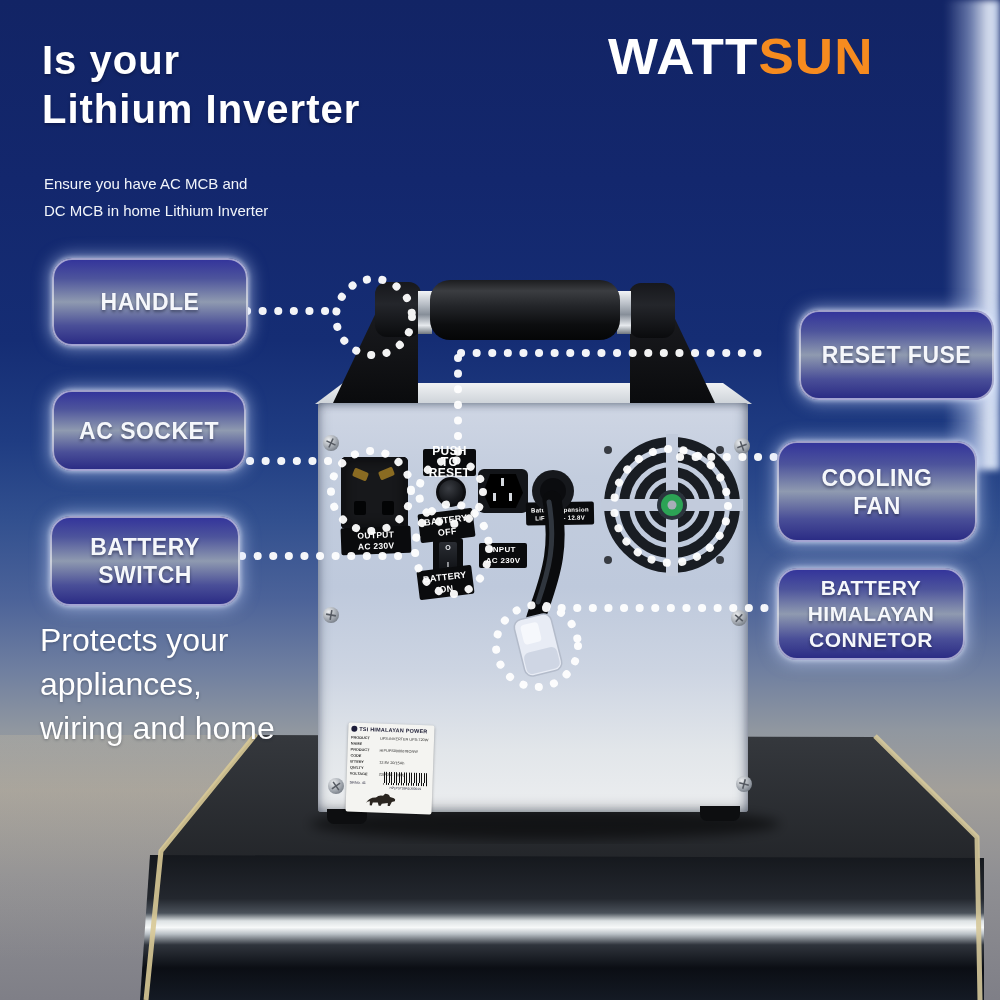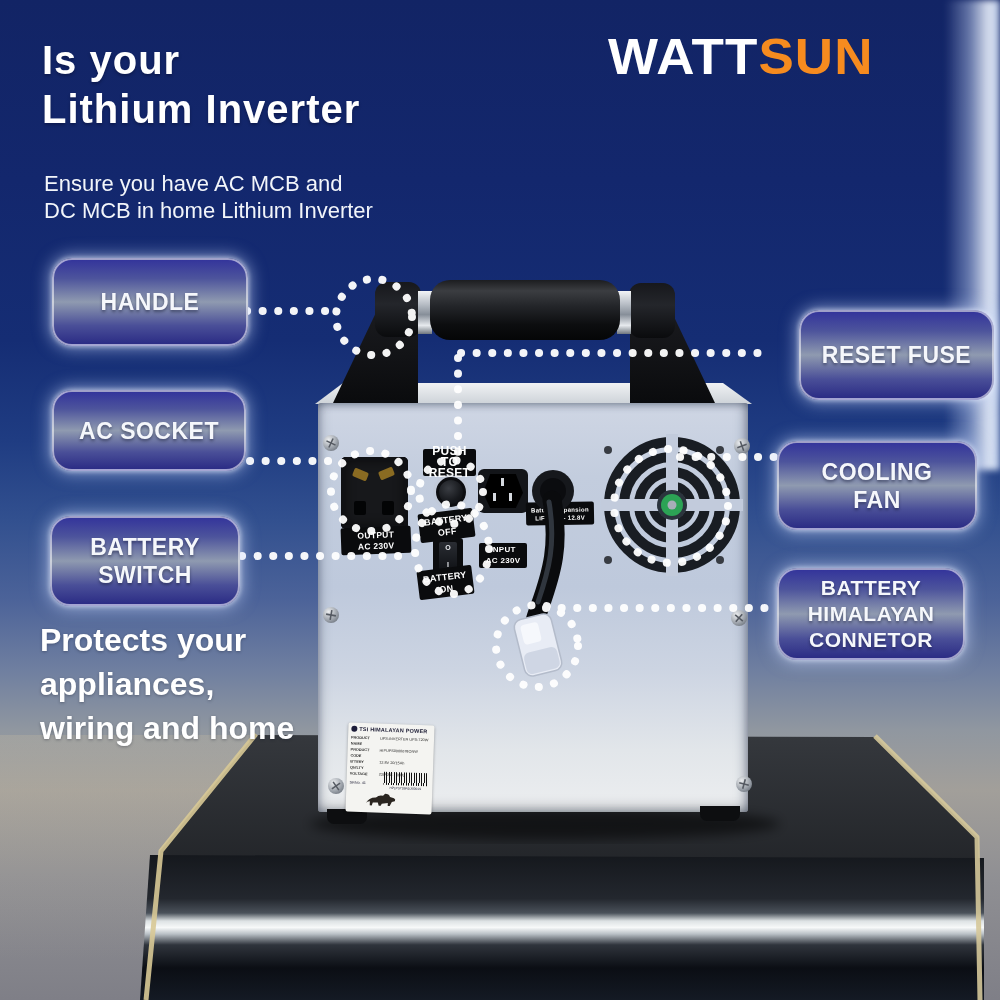--- a/index.html
+++ b/index.html
@@ -82,22 +82,22 @@
     color:#f5f7fb;font-weight:700;letter-spacing:.5px;text-align:center;
     text-shadow:0 2px 3px rgba(10,15,40,.45);}
   .callout .t{font-size:23px;line-height:28px;}
   .callout .t3{font-size:21px;line-height:26px;}
   
   .logo{left:608px;top:28px;font-size:50px;font-weight:700;letter-spacing:1px;
     transform:scaleX(1.06);transform-origin:left top;white-space:nowrap;}
   .logo .w{color:#ffffff;} .logo .s{color:#f68b1f;}
   .headline{left:42px;top:36px;color:#fff;font-weight:700;font-size:40px;line-height:49px;
     letter-spacing:1px;text-shadow:0 2px 3px rgba(0,0,20,.3);}
-  .subheadline{left:44px;top:170px;color:#f2f5fa;font-size:22px;line-height:27px;font-weight:400;}
-  .benefit{left:40px;top:618px;color:#fff;font-size:32px;line-height:44px;font-weight:700;
+  .subheadline{left:44px;top:170px;color:#f2f5fa;font-size:15px;line-height:27px;font-weight:400;}
+  .benefit{left:40px;top:618px;color:#fff;font-size:32px;line-height:44px;font-weight:400;
     text-shadow:0 1px 3px rgba(20,25,40,.35);}
 </style>
 </head>
 <body>
 
 <div class="scene">
 
   <div class="abs wall-warm"></div>
   <div class="abs beam"></div>
 
@@ -346,21 +346,21 @@
   <div class="abs overlay-ui callout" style="left:52px;top:390px;width:194px;height:81px;">
     <div class="t">AC SOCKET</div>
   </div>
   <div class="abs overlay-ui callout" style="left:50px;top:516px;width:190px;height:90px;">
     <div class="t">BATTERY</div>
     <div class="t">SWITCH</div>
   </div>
   <div class="abs overlay-ui callout" style="left:775px;top:310px;width:195px;height:90px;margin-left:24px;">
     <div class="t">RESET FUSE</div>
   </div>
-  <div class="abs overlay-ui callout" style="left:777px;top:441px;width:200px;height:89px;">
+  <div class="abs overlay-ui callout" style="left:777px;top:441px;width:200px;height:101px;">
     <div class="t">COOLING</div>
     <div class="t">FAN</div>
   </div>
   <div class="abs overlay-ui callout" style="left:777px;top:568px;width:188px;height:92px;">
     <div class="t3">BATTERY</div>
     <div class="t3">HIMALAYAN</div>
     <div class="t3">CONNETOR</div>
   </div>
 
   <div class="abs overlay-ui benefit">

